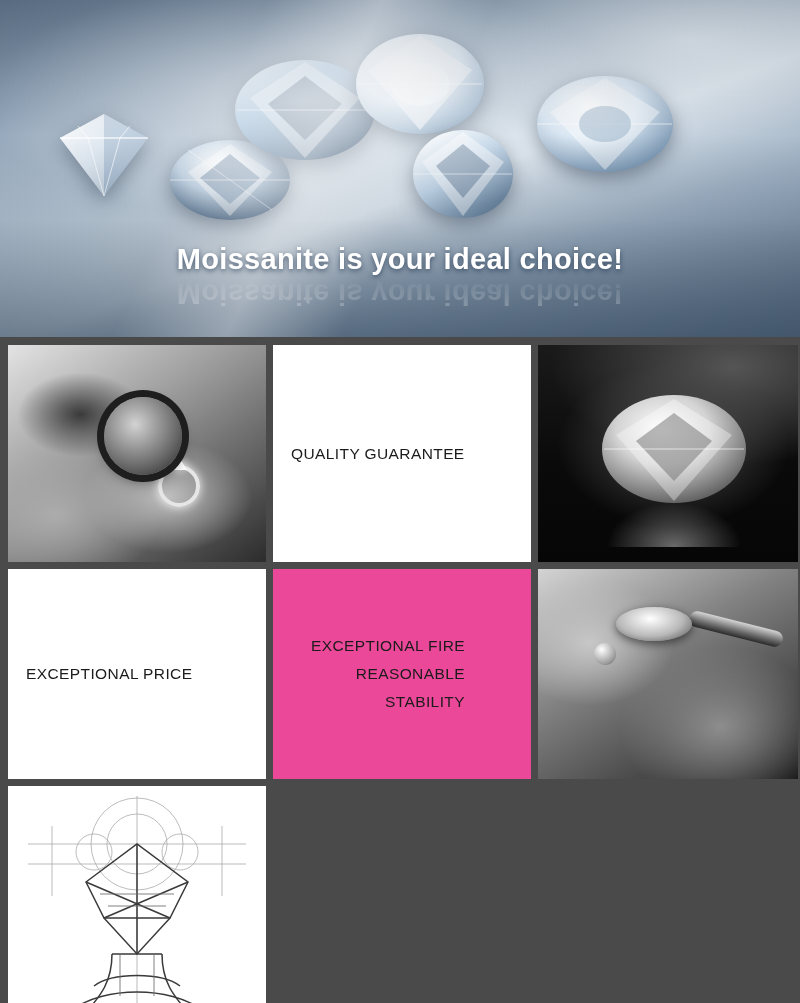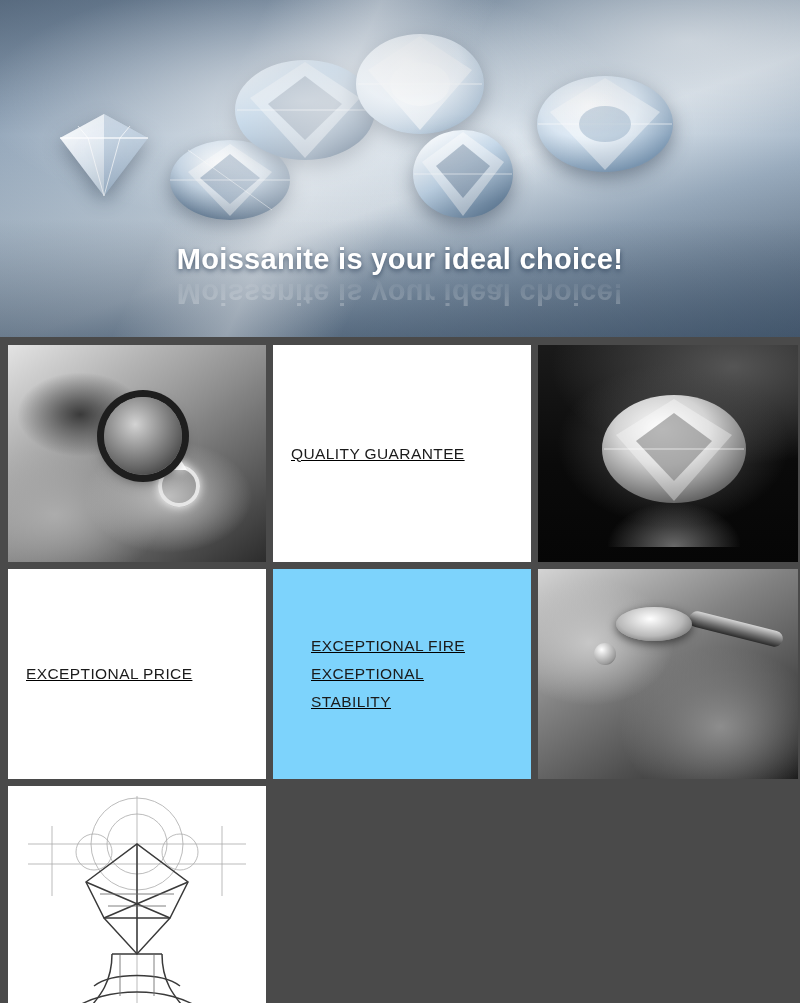--- a/index.html
+++ b/index.html
@@ -80,37 +80,37 @@
     box-sizing: border-box;
     display: grid;
     grid-template-columns: 258px 258px 260px;
     grid-template-rows: 217px 210px 230px;
     gap: 7px;
   }
   .cell {
     position: relative;
     overflow: hidden;
     background: #ffffff;
-    text-decoration: underline;
   }
   .cell.text {
     display: flex;
     align-items: center;
     background: #ffffff;
   }
   .cell.text .label {
     padding: 0 18px;
     font-size: 15.5px;
     color: #1b1b1b;
     letter-spacing: 0.4px;
     line-height: 28px;
   }
   .cell.text.center .label { text-align: left; width: 100%; }
   .cell.highlight {
-    background: #7dd3fc;
+    background: #ec4899;
+    text-align: right;
   }
   .cell.highlight .label {
     padding-left: 38px;
   }
   .multi-line span { display: block; }
 
   
   .photo {
     position: absolute;
     inset: 0;
@@ -350,21 +350,21 @@
     </div>
   </div>
 
   <div class="cell text">
     <div class="label">EXCEPTIONAL PRICE</div>
   </div>
 
   <div class="cell text highlight">
     <div class="label multi-line">
       <span>EXCEPTIONAL FIRE</span>
-      <span>EXCEPTIONAL</span>
+      <span>REASONABLE</span>
       <span>STABILITY</span>
     </div>
   </div>
 
 
   <div class="cell">
     <div class="photo p-polish">
       <div class="handle"></div>
       <div class="disc"></div>
       <div class="stone"></div>

